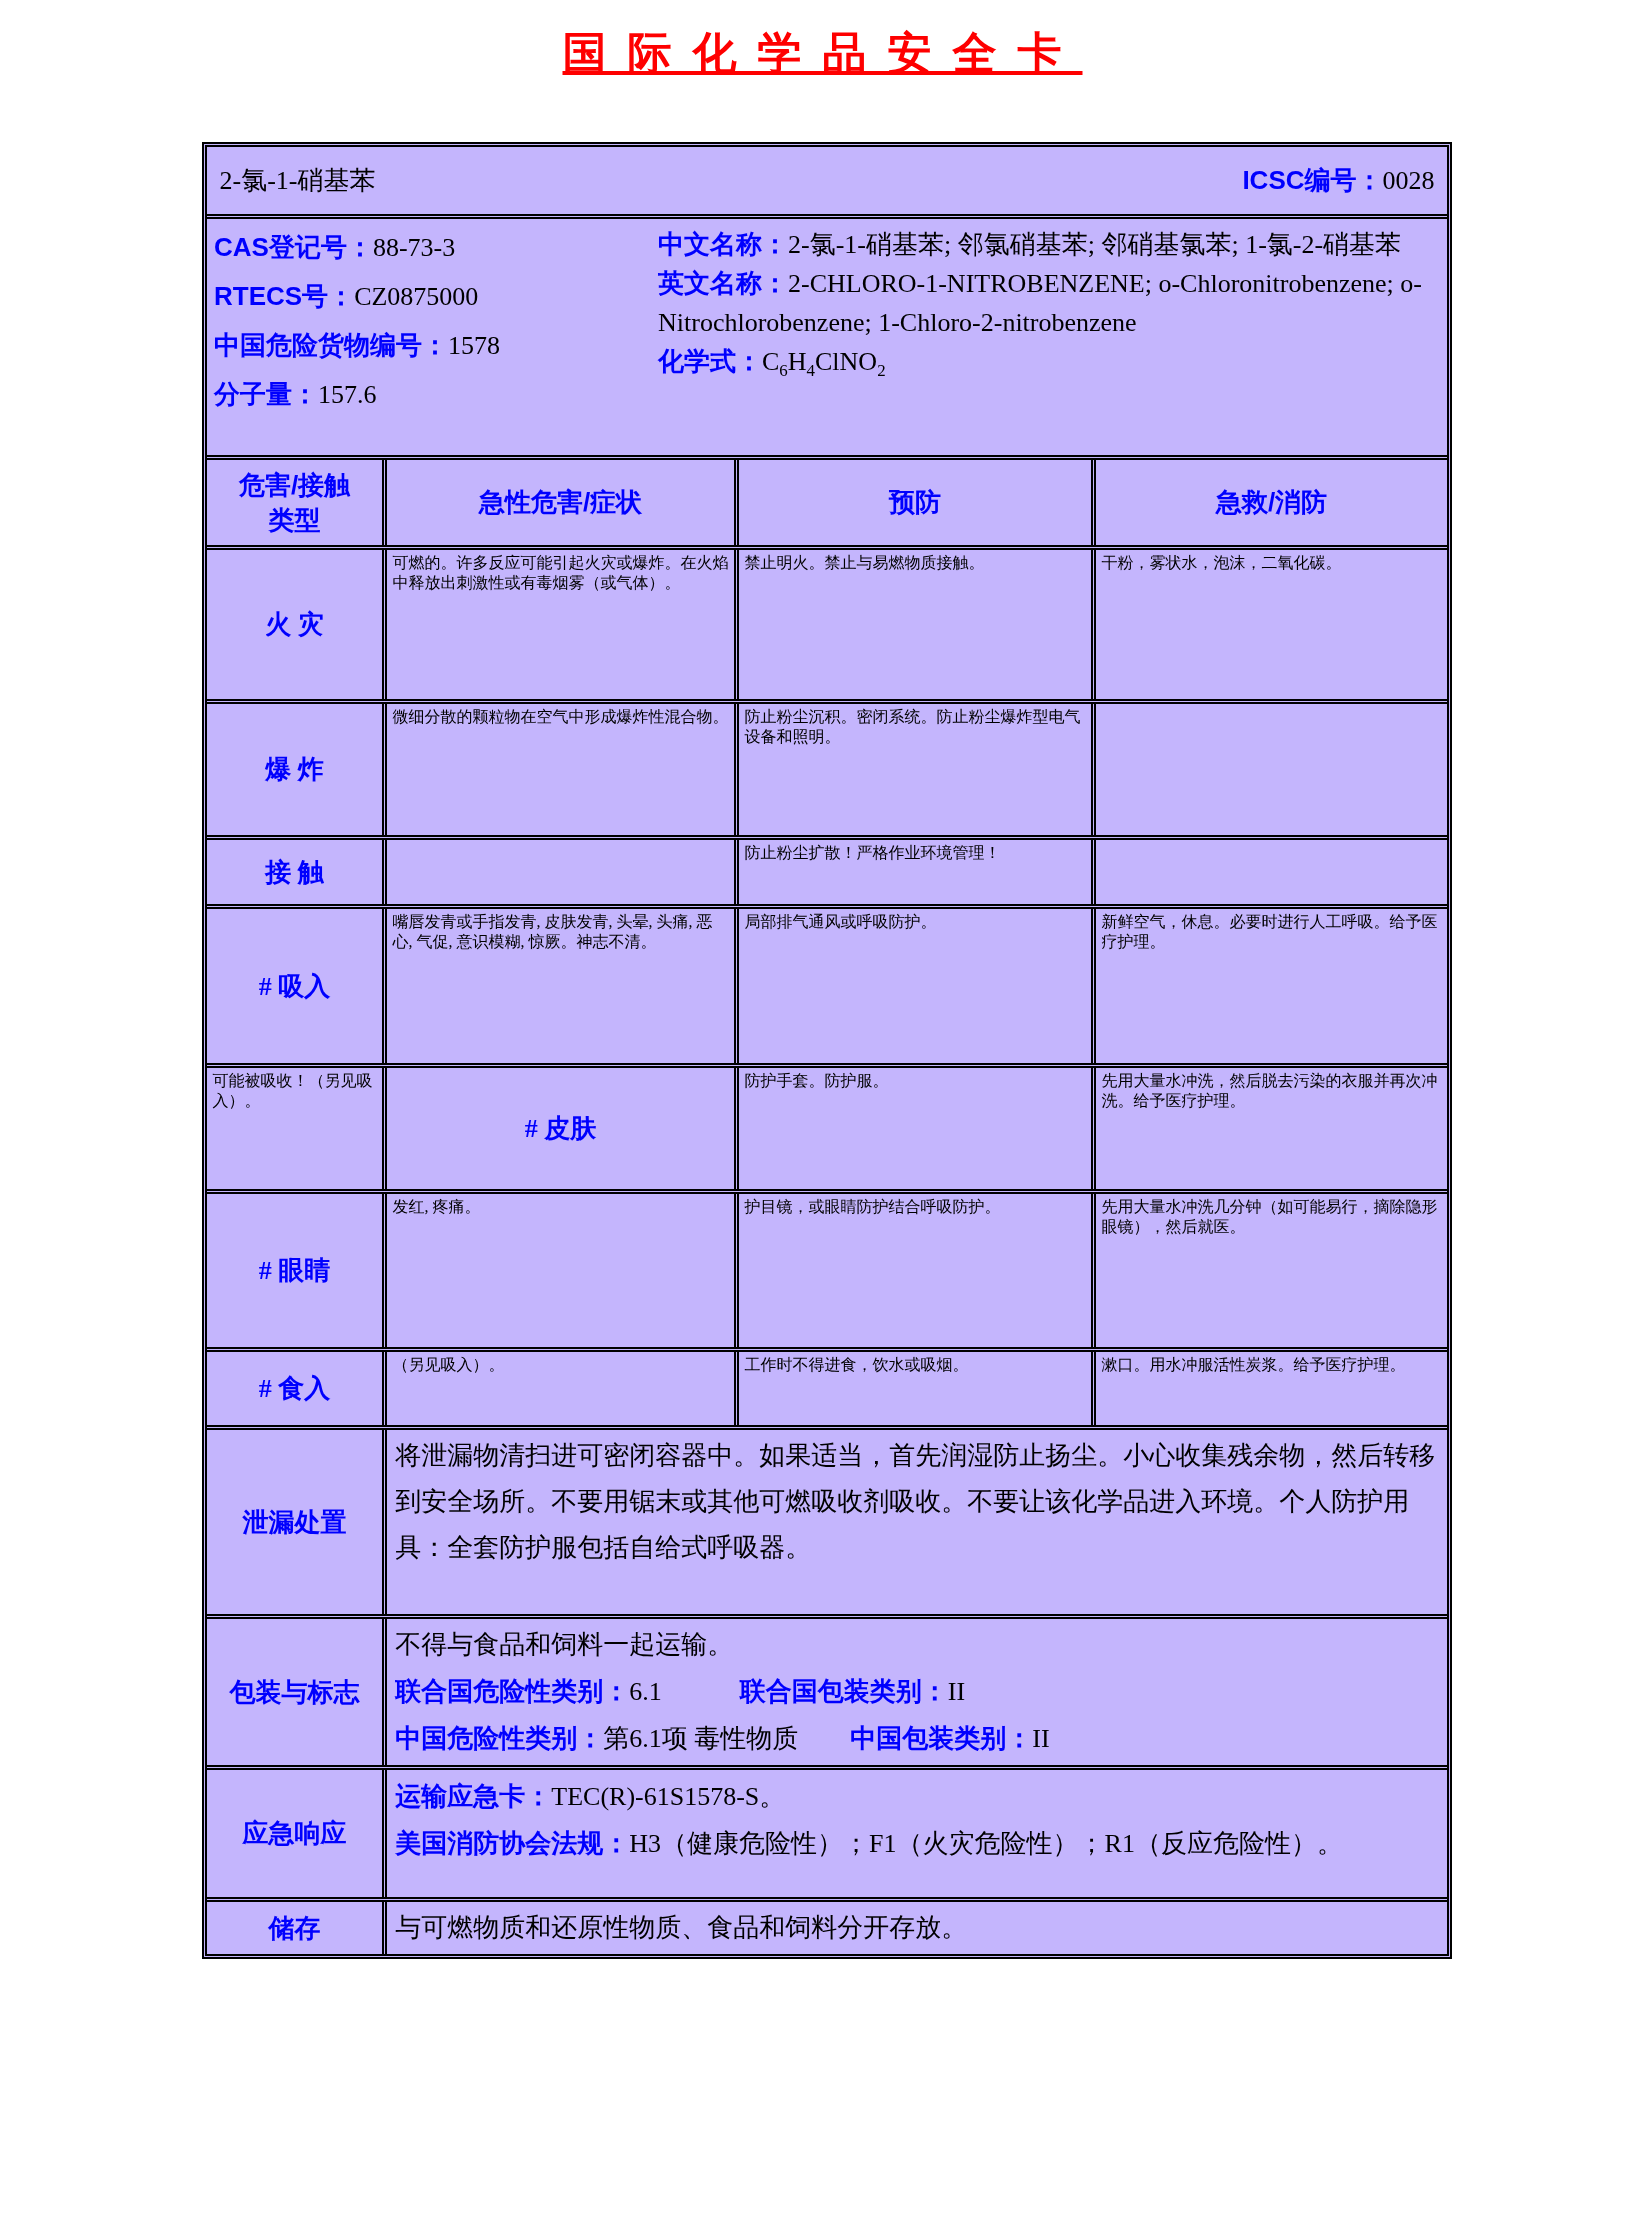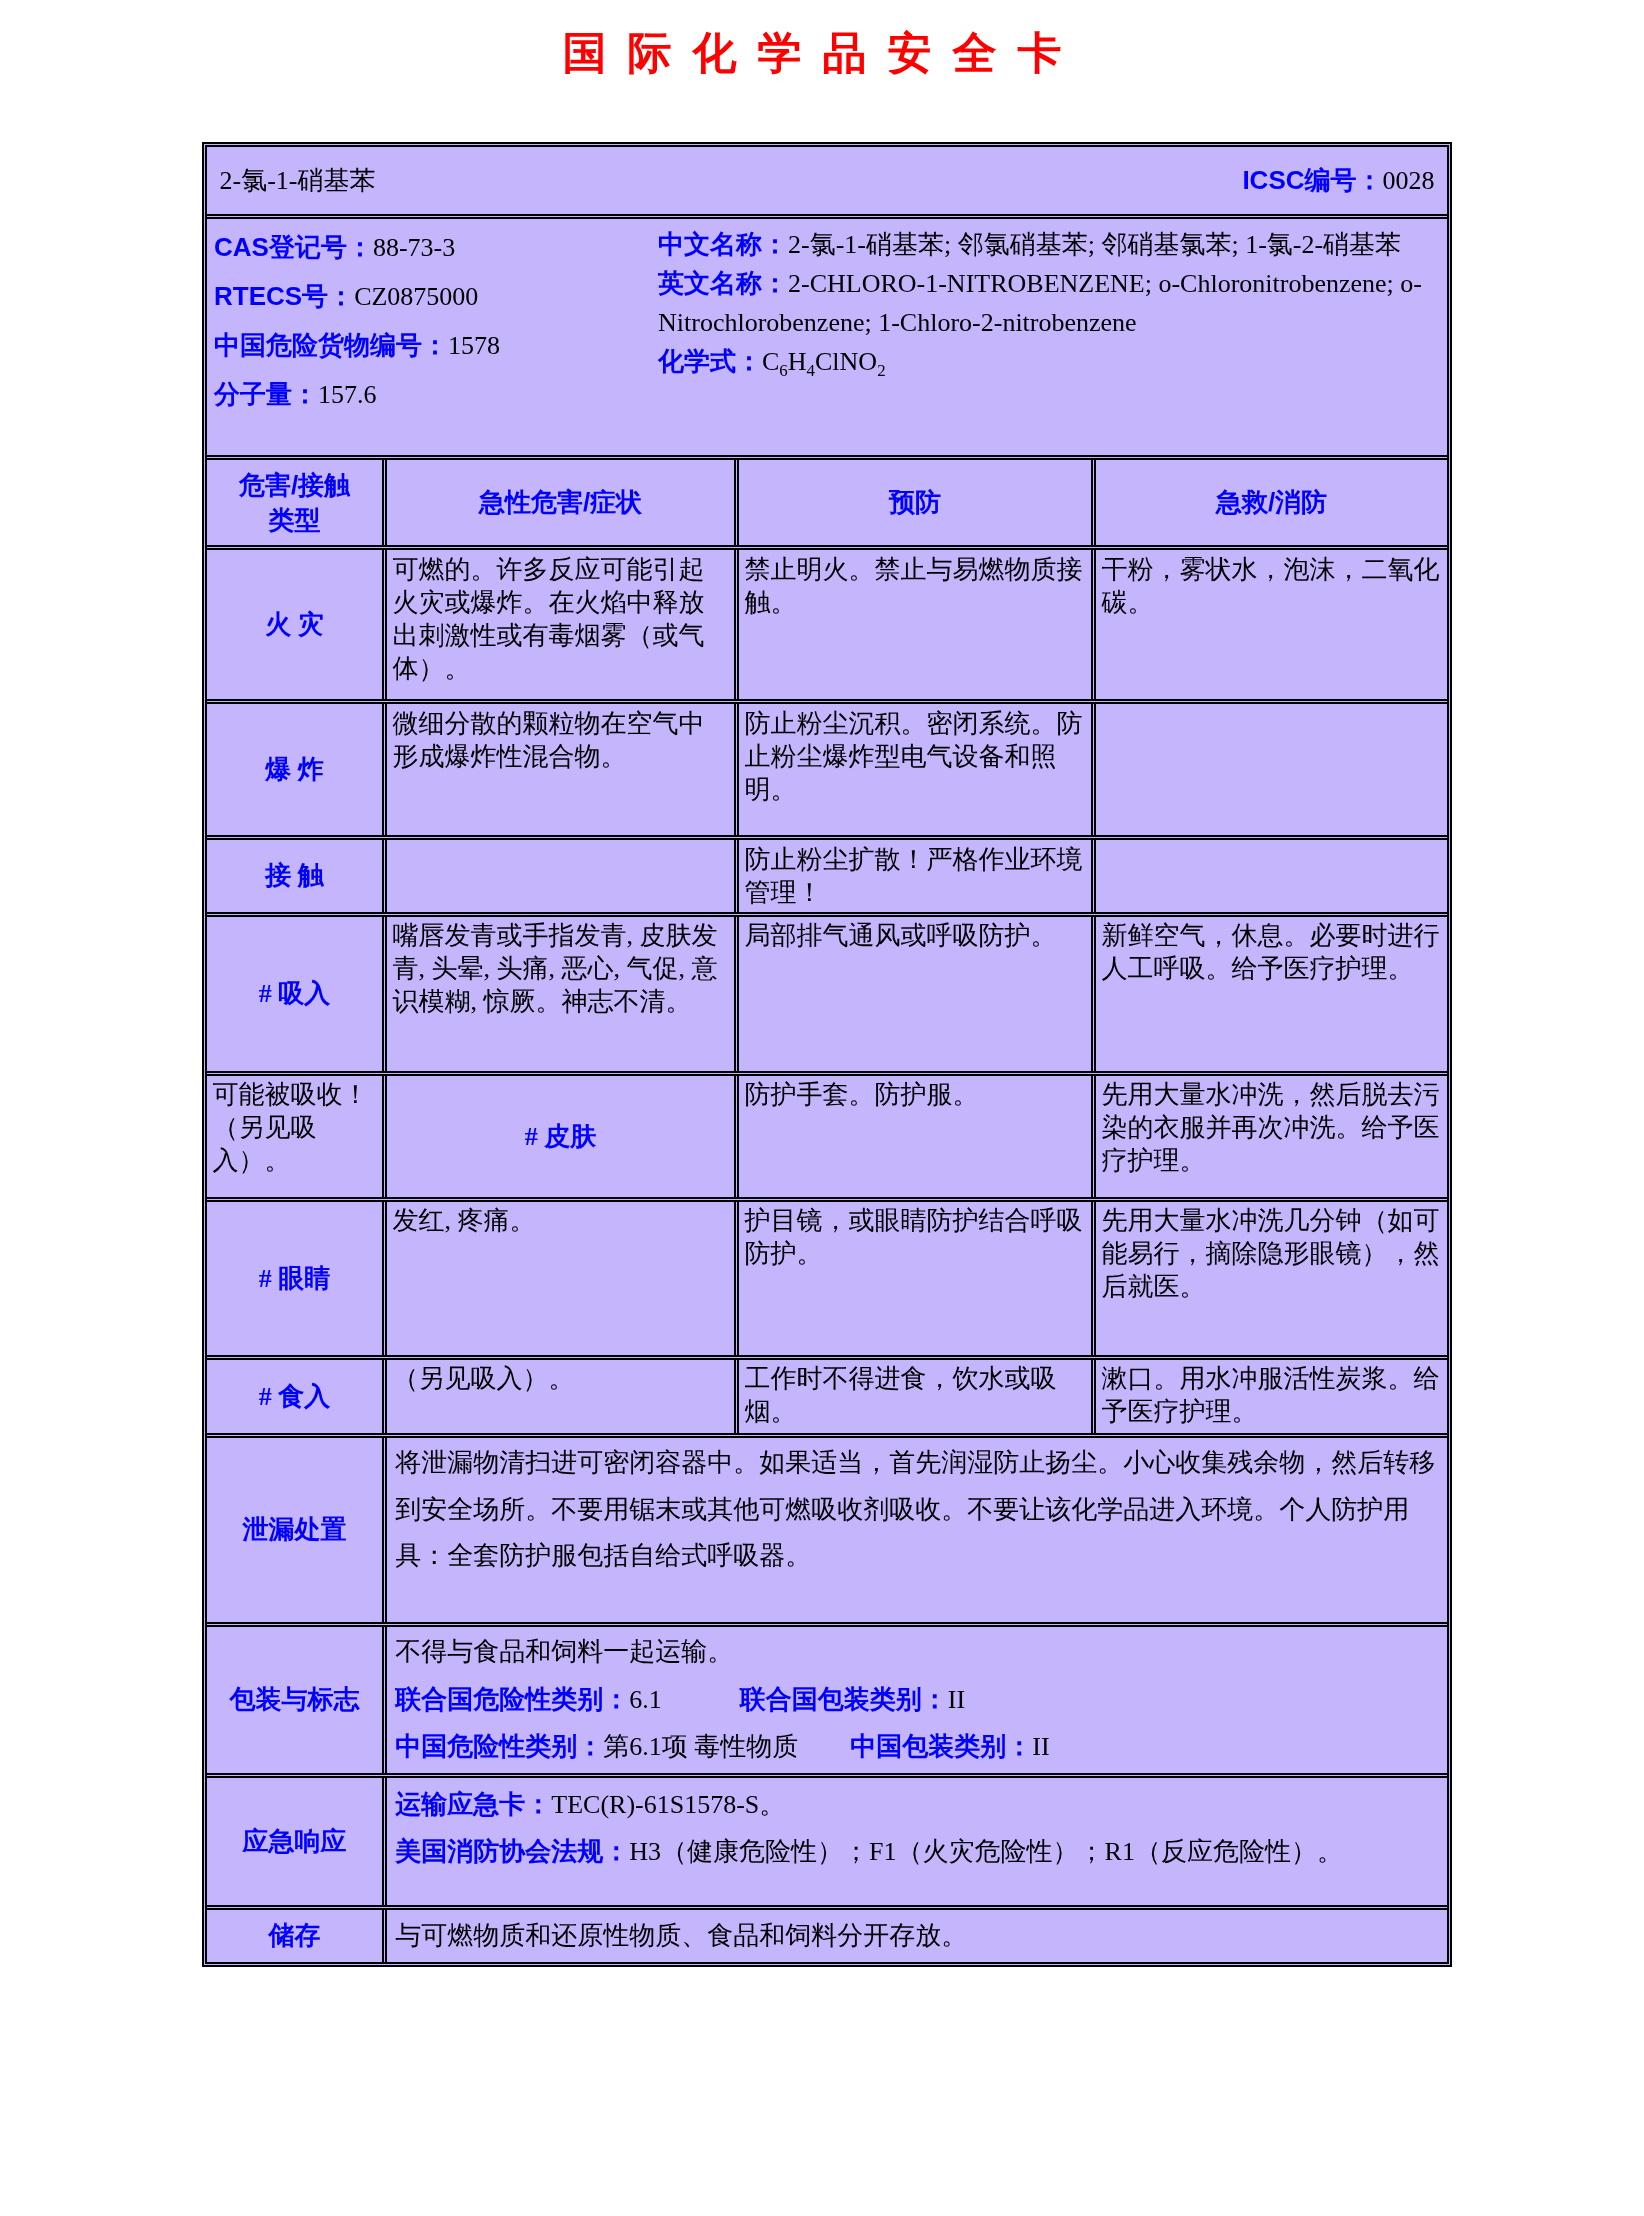--- a/index.html
+++ b/index.html
@@ -1,20 +1,20 @@
 <!DOCTYPE html>
 <html style="font-size:11px"><head>
 <meta charset="utf-8">
 <style>
   html,body{margin:0;padding:0;background:#ffffff;}
   .page{position:relative;width:1645px;height:2216px;background:#ffffff;
         font-family:"Liberation Serif",serif;color:#000;overflow:hidden;}
   .title{position:absolute;top:23.6px;left:0;width:100%;margin:0;text-align:center;
          font-family:"Liberation Sans",sans-serif;font-weight:bold;font-size:44px;
-         color:#fe0000;letter-spacing:21px;}
+         color:#fe0000;letter-spacing:21px;text-decoration:underline;}
   .card{position:absolute;left:202px;top:142px;width:1250px;
         border:5.5px double #000;box-sizing:border-box;background:#c4b5fd;}
   .trow{border-top:5.5px double #000;box-sizing:border-box;}
   .trow.first{border-top:none;}
   
   .name-row{display:flex;justify-content:space-between;align-items:center;
             min-height:67px;padding:0 12.5px;font-size:26px;}
   
   .lbl{color:#0000fe;font-family:"Liberation Sans",sans-serif;font-weight:bold;}
   .val{color:#000;white-space:pre-wrap;}
@@ -29,21 +29,21 @@
   .grid2{display:grid;grid-template-columns:180px 1fr;}
   .cell{border-right:5.5px double #000;box-sizing:border-box;}
   .cell.last{border-right:none;}
   .header-row{min-height:90px;}
   .header-cell{display:flex;align-items:center;justify-content:center;text-align:center;
                white-space:pre-line;color:#0000fe;font-family:"Liberation Sans",sans-serif;
                font-weight:bold;font-size:26px;}
   .label-cell{display:flex;align-items:center;justify-content:center;text-align:center;
               color:#0000fe;font-family:Liberation Serif, serif;font-weight:bold;
               font-size:26px;padding:0 2.8px;}
-  .body-cell{font-size:26px;line-height:1.27;padding:2.8px 5.5px;}
+  .body-cell{font-size:16px;line-height:1.27;padding:2.8px 5.5px;}
   .sec-body{font-size:26px;line-height:1.78;padding:2.8px 8.3px;}
   sub{font-size:0.65em;}
 </style>
 </head>
 <body>
 
 <div class="page">
   <h1 class="title">国际化学品安全卡</h1>
 
   <div class="card">

